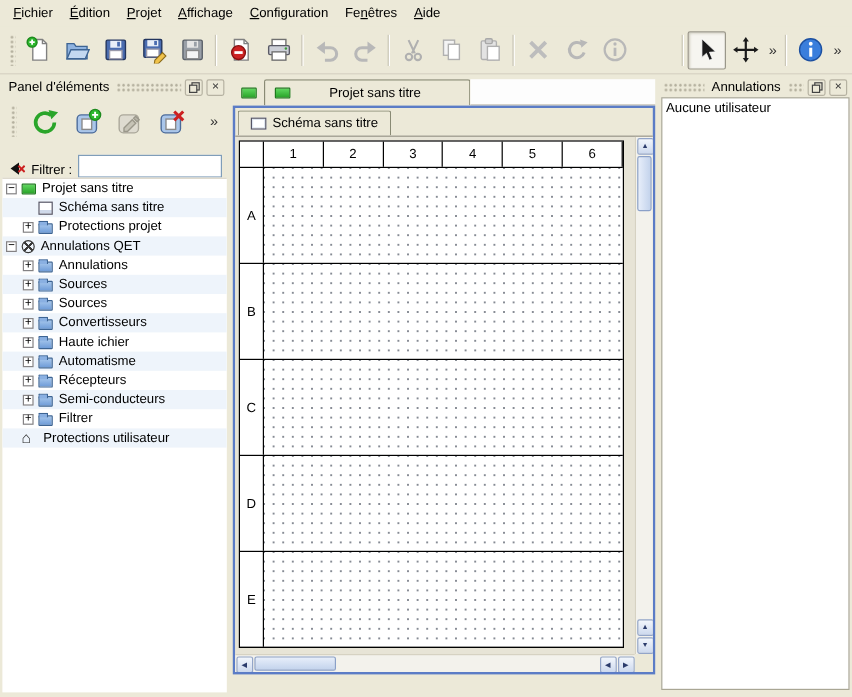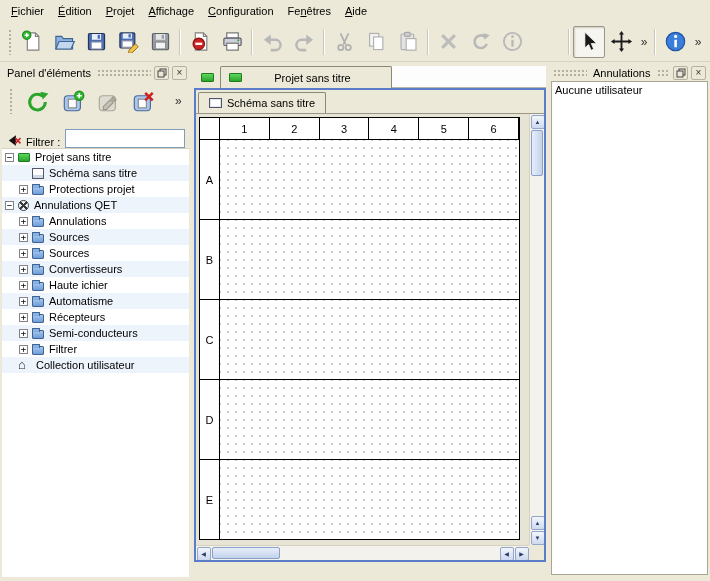--- a/index.html
+++ b/index.html
@@ -386,21 +386,21 @@
             <span class="tlabel">Semi-conducteurs</span>
           </div>
           <div class="tree-row" style="padding-left: 17px;">
             <span class="expander">+</span>
             <span class="ticon t-folder"></span>
             <span class="tlabel">Filtrer</span>
           </div>
           <div class="tree-row alt" style="padding-left: 3px;">
             <span class="expander blank"></span>
             <span class="ticon t-home">⌂</span>
-            <span class="tlabel">Collection utilisateur</span>
+            <span class="tlabel">Protections utilisateur</span>
           </div>
         </div>
     </div>
 
     <div id="center">
       <div class="doc-tabbar">
         <span class="tab-corner">
           <span class="proj-icon"></span>
         </span>
         <div class="doc-tab">

